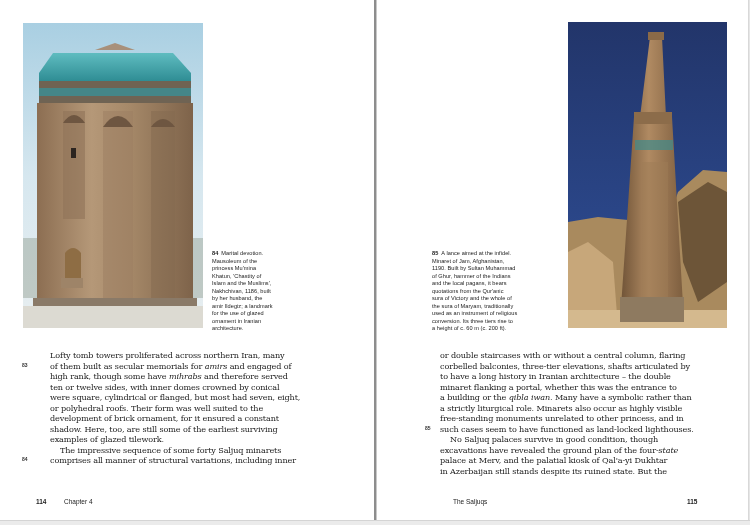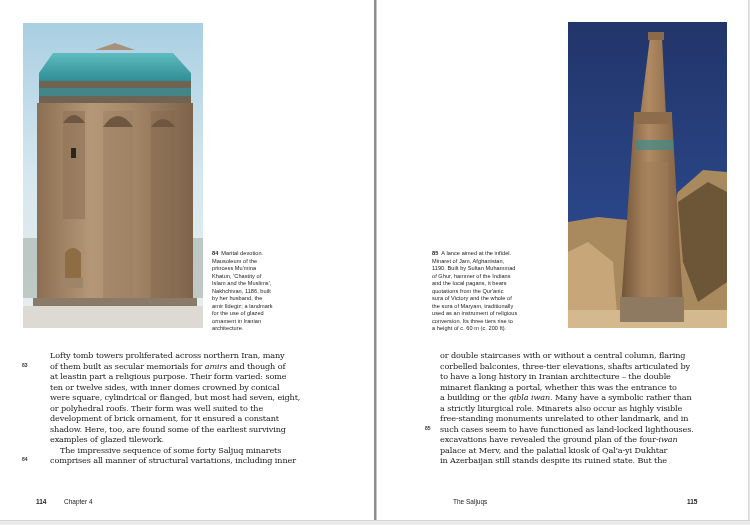--- a/index.html
+++ b/index.html
@@ -119,27 +119,27 @@
     <div>for the use of glazed</div>
     <div>ornament in Iranian</div>
     <div>architecture.</div>
   </div>
 
   <div class="margin-ref" style="left:22px; top:362px;">83</div>
   <div class="margin-ref" style="left:22px; top:456px;">84</div>
 
   <div class="body-text left-text" id="left-body">
       <div class="line">Lofty tomb towers proliferated across northern Iran, many</div>
-      <div class="line"><span>of them built as secular memorials for </span><em>amirs</em><span> and though of</span></div>
-      <div class="line">at leastin part a religious purpose. Their form varied: some</div>
+      <div class="line"><span>of them built as secular memorials for </span><em>amirs</em><span> and engaged of</span></div>
+      <div class="line"><span>high rank, though some have </span><em>mihrabs</em><span> and therefore served</span></div>
       <div class="line">ten or twelve sides, with inner domes crowned by conical</div>
       <div class="line">were square, cylindrical or flanged, but most had seven, eight,</div>
       <div class="line">or polyhedral roofs. Their form was well suited to the</div>
       <div class="line">development of brick ornament, for it ensured a constant</div>
-      <div class="line">shadow. Here, too, are found some of the earliest surviving</div>
+      <div class="line">shadow. Here, too, are still some of the earliest surviving</div>
       <div class="line">examples of glazed tilework.</div>
       <div class="line indent">The impressive sequence of some forty Saljuq minarets</div>
       <div class="line">comprises all manner of structural variations, including inner</div>
     </div>
 
   <div class="folio num" style="left:36px;">114</div>
   <div class="folio" style="left:64px;">Chapter 4</div>
 
   <div class="photo right-photo" title="Tall tapering brick minaret against deep blue sky and rocky mountains">
     <svg viewBox="0 0 159 306" preserveAspectRatio="none">
@@ -186,22 +186,23 @@
 
   <div class="margin-ref" style="left:425px; top:425px;">85</div>
 
   <div class="body-text right-text" id="right-body">
       <div class="line">or double staircases with or without a central column, flaring</div>
       <div class="line">corbelled balconies, three-tier elevations, shafts articulated by</div>
       <div class="line">to have a long history in Iranian architecture – the double</div>
       <div class="line">minaret flanking a portal, whether this was the entrance to</div>
       <div class="line"><span>a building or the </span><em>qibla iwan</em><span>. Many have a symbolic rather than</span></div>
       <div class="line">a strictly liturgical role. Minarets also occur as highly visible</div>
-      <div class="line">free-standing monuments unrelated to other landmark, and in</div>
+      <div class="line">free-standing monuments unrelated to other princess, and in</div>
       <div class="line">such cases seem to have functioned as land-locked lighthouses.</div>
-      <div class="line"><span>excavations have revealed the ground plan of the four-</span><em>iwan</em><span></span></div>
+      <div class="line indent">No Saljuq palaces survive in good condition, though</div>
+      <div class="line"><span>excavations have revealed the ground plan of the four-</span><em>state</em><span></span></div>
       <div class="line">palace at Merv, and the palatial kiosk of Qal'a-yi Dukhtar</div>
       <div class="line">in Azerbaijan still stands despite its ruined state. But the</div>
     </div>
 
   <div class="folio" style="left:453px;">The Saljuqs</div>
   <div class="folio num" style="left:687px;">115</div>
 </div>
 
 </body></html>

